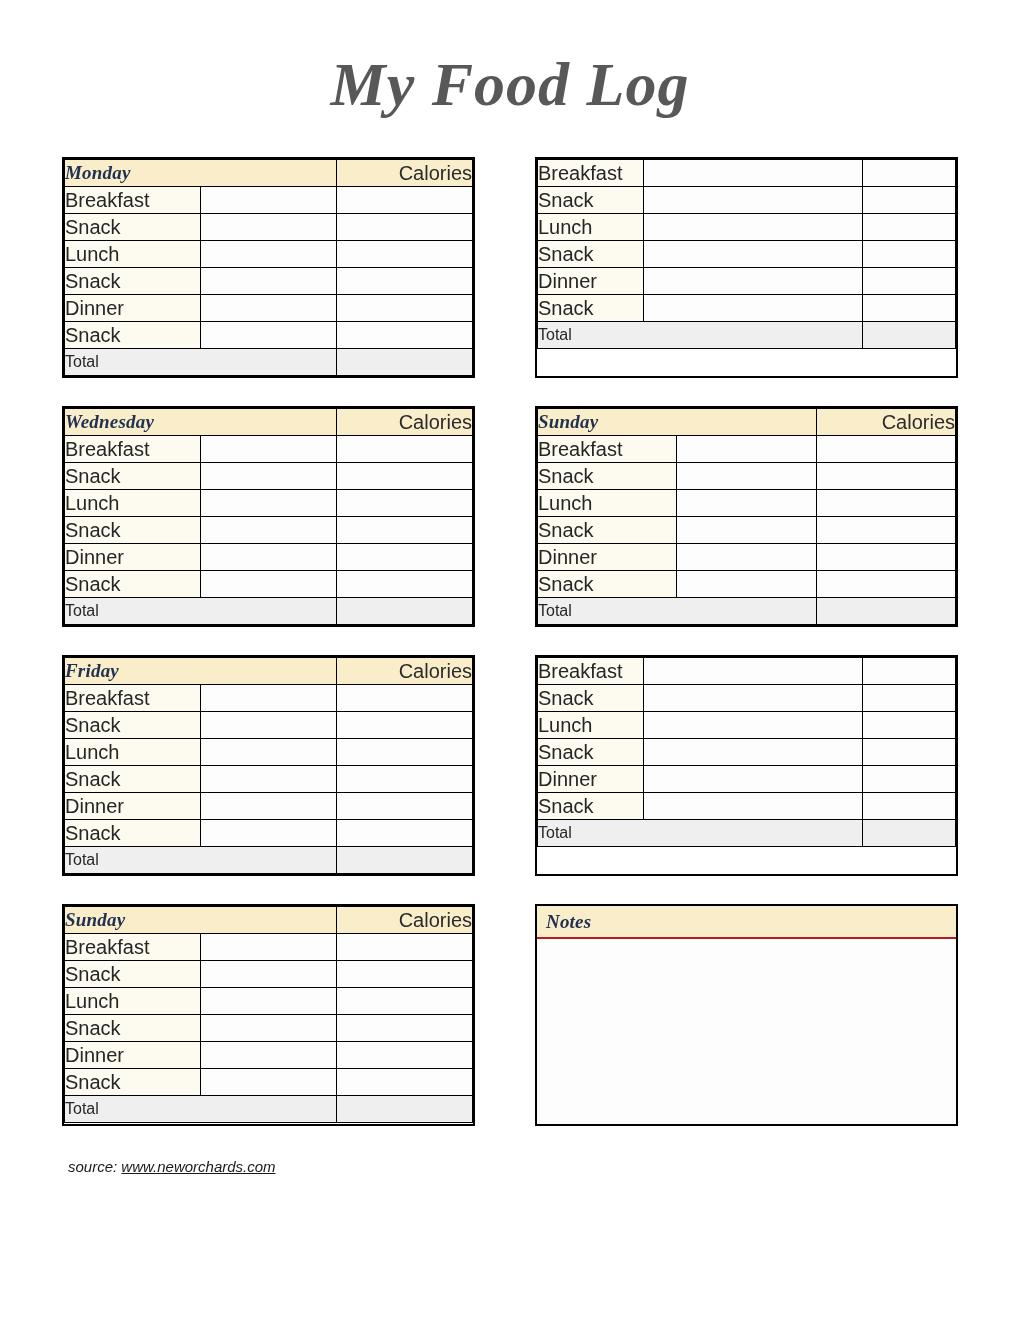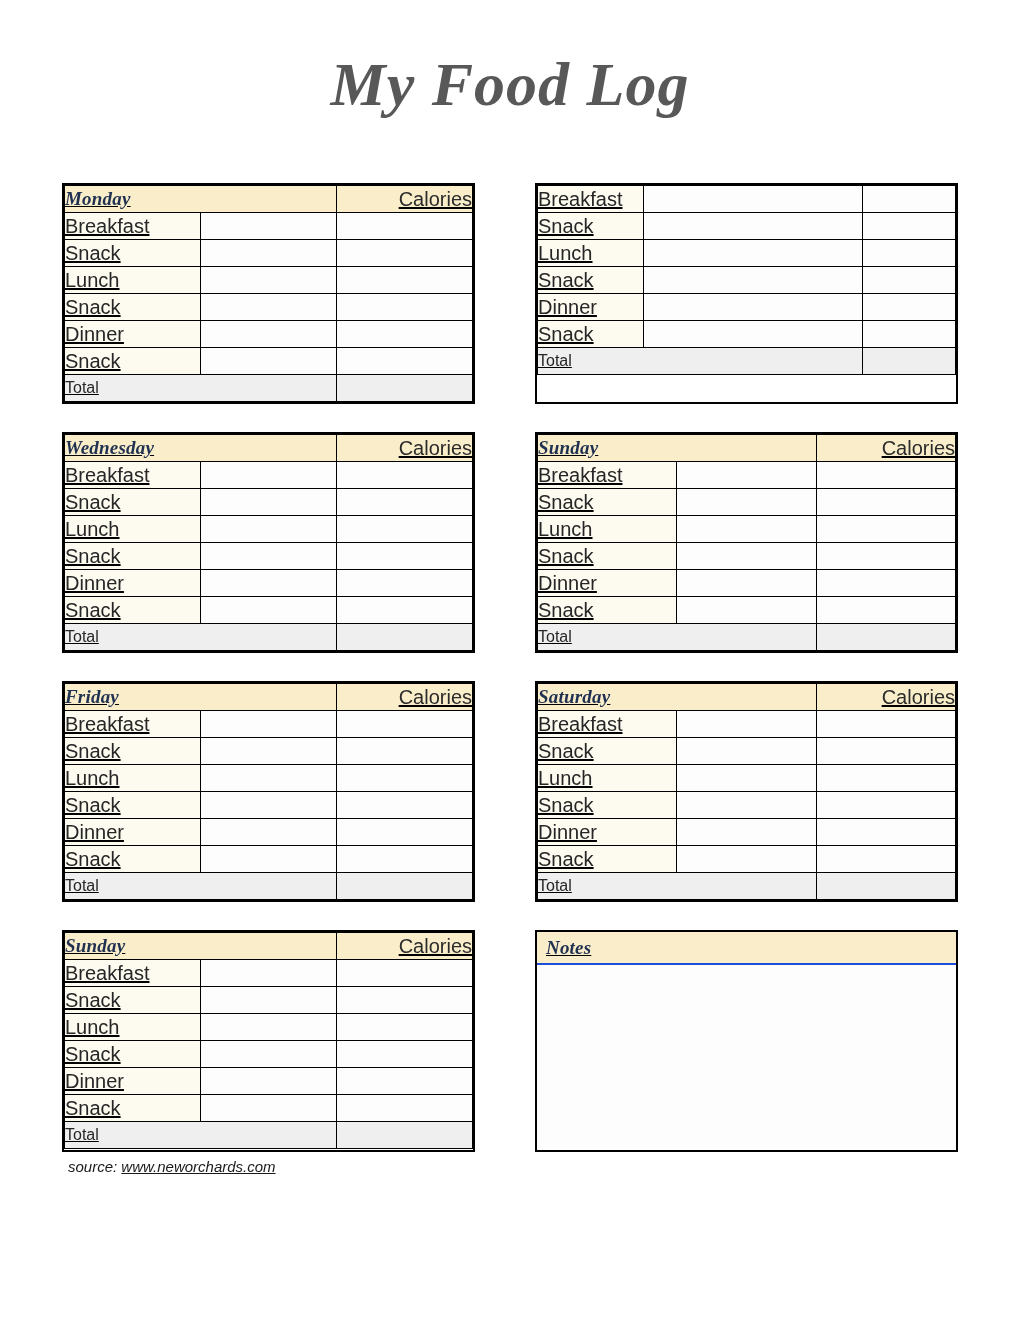--- a/index.html
+++ b/index.html
@@ -28,23 +28,22 @@
     margin: 0;
     padding-top: 52px;
     line-height: 1.05;
     user-select: none;
   }
 
   
   .sheet {
     position: absolute;
     left: 62px;
-    top: 183px;
+    top: 157px;
     width: 712px;
-    text-decoration: underline;
   }
   .grid {
     display: grid;
     grid-template-columns: 413px 423px;
     column-gap: 60px;
     row-gap: 28px;
   }
 
   
   .day-card {
@@ -129,21 +128,21 @@
   
   .notes-card {
     border: 2px solid #000000;
     background: #ffffff;
     box-sizing: border-box;
     display: flex;
     flex-direction: column;
   }
   .notes-head {
     background: #faeeca;
-    border-bottom: 2px solid #1d4ed8;
+    border-bottom: 2px solid #b91c1c;
     height: 31px;
     display: flex;
     align-items: center;
   }
   .notes-title {
     font-family: "Liberation Serif", serif;
     font-style: italic;
     font-weight: 700;
     font-size: 19px;
     color: #1f3050;
@@ -396,24 +395,20 @@
           <td class="total-label" colspan="2">Total</td>
           <td class="total-cal" style="width: 93px;"></td>
         </tr>
       </tbody>
         </table>
     </div>
 
     <div class="day-card">
       <table class="day-table">
         <tbody>
-            <tr class="day-head">
-          <td class="day-name" colspan="2">Saturday</td>
-          <td class="cal-label">Calories</td>
-        </tr>
         <tr>
           <td class="meal-label" style="width: 106px;">Breakfast</td>
           <td class="meal-entry"></td>
           <td class="meal-cal" style="width: 93px;"></td>
         </tr>
         <tr>
           <td class="meal-label" style="width: 106px;">Snack</td>
           <td class="meal-entry"></td>
           <td class="meal-cal" style="width: 93px;"></td>
         </tr>

